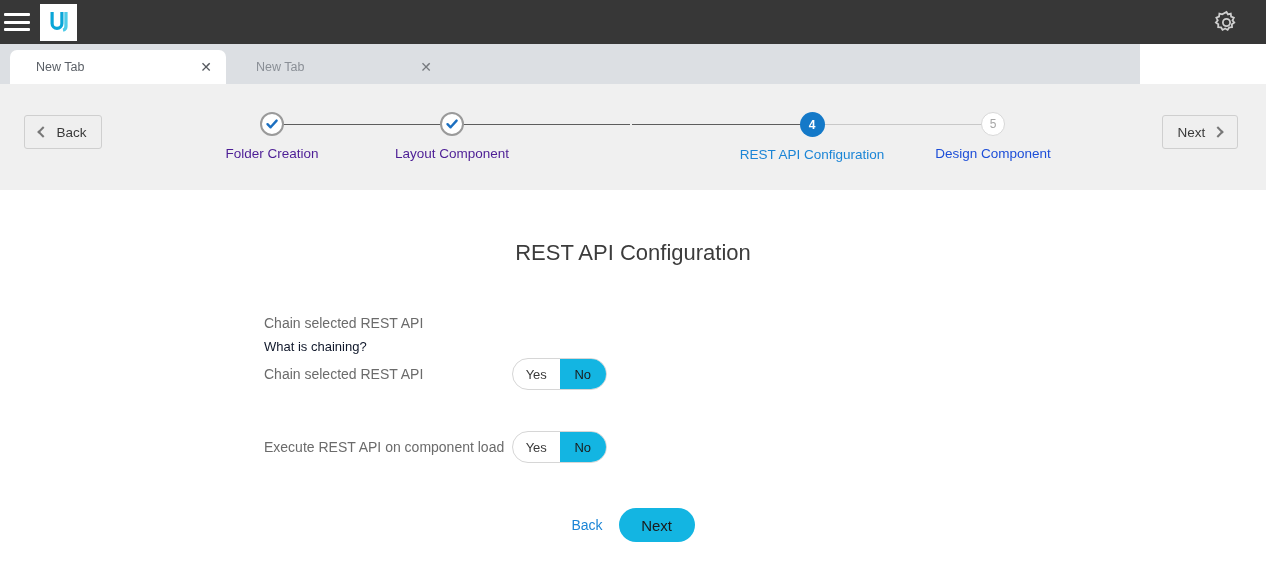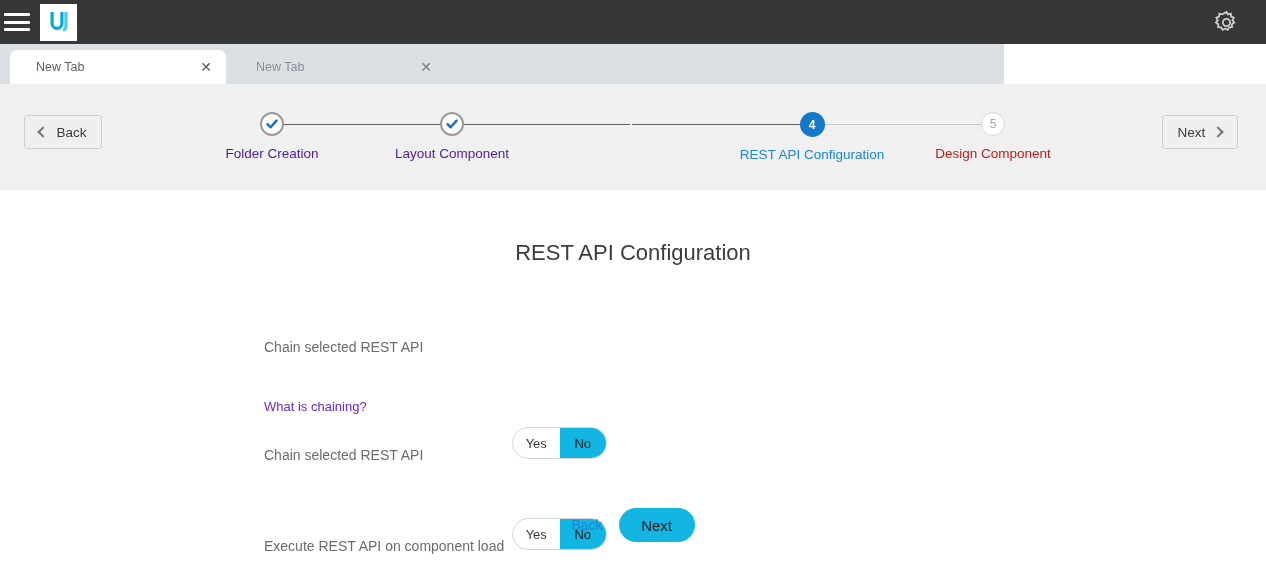--- a/index.html
+++ b/index.html
@@ -49,21 +49,21 @@
     right: 26px;
     top: 9px;
     width: 27px; height: 27px;
     cursor: pointer;
   }
 
   
   .tabbar {
     position: absolute;
     top: 44px; left: 0;
-    width: 1004px; height: 40px;
+    width: 1140px; height: 40px;
     background: #dcdfe3;
   }
   .tab {
     position: absolute;
     top: 6px;
     height: 34px;
     display: flex;
     align-items: center;
     padding: 0 14px 0 26px;
     font-size: 12.5px;
@@ -160,21 +160,21 @@
     border: 1px solid #d8d8d8;
     color: #a7a7a7;
   }
   .step-label {
     margin-top: 10px;
     font-size: 13.5px;
     color: #4c1d95;
     white-space: nowrap;
   }
   .step-label.current { color: #1b85d6; }
-  .step-label.todo { color: #b91c1c; text-align: center; }
+  .step-label.todo { color: #1d4ed8; text-align: center; }
 
   .conn {
     position: absolute;
     top: 12px;
     height: 1px;
     background: #5d5d5d;
     z-index: 1;
   }
   .conn.light { background: #c8c8c8; }
 
@@ -198,28 +198,26 @@
   .form {
     position: absolute;
     top: 120px;
     left: 264px;
   }
   .field-label {
     font-size: 14px;
     color: #6b6b6b;
     line-height: 26px;
     white-space: nowrap;
-    margin-top: 24px;
   }
   .link {
     font-size: 13px;
-    color: #6d28d9;
+    color: #0f172a;
     line-height: 22px;
     cursor: pointer;
-    margin-top: 36px;
   }
   .row {
     display: flex;
     align-items: center;
   }
   .row .field-label { width: 248px; }
   .row-2 { margin-top: 41px; }
 
   
   .toggle {

